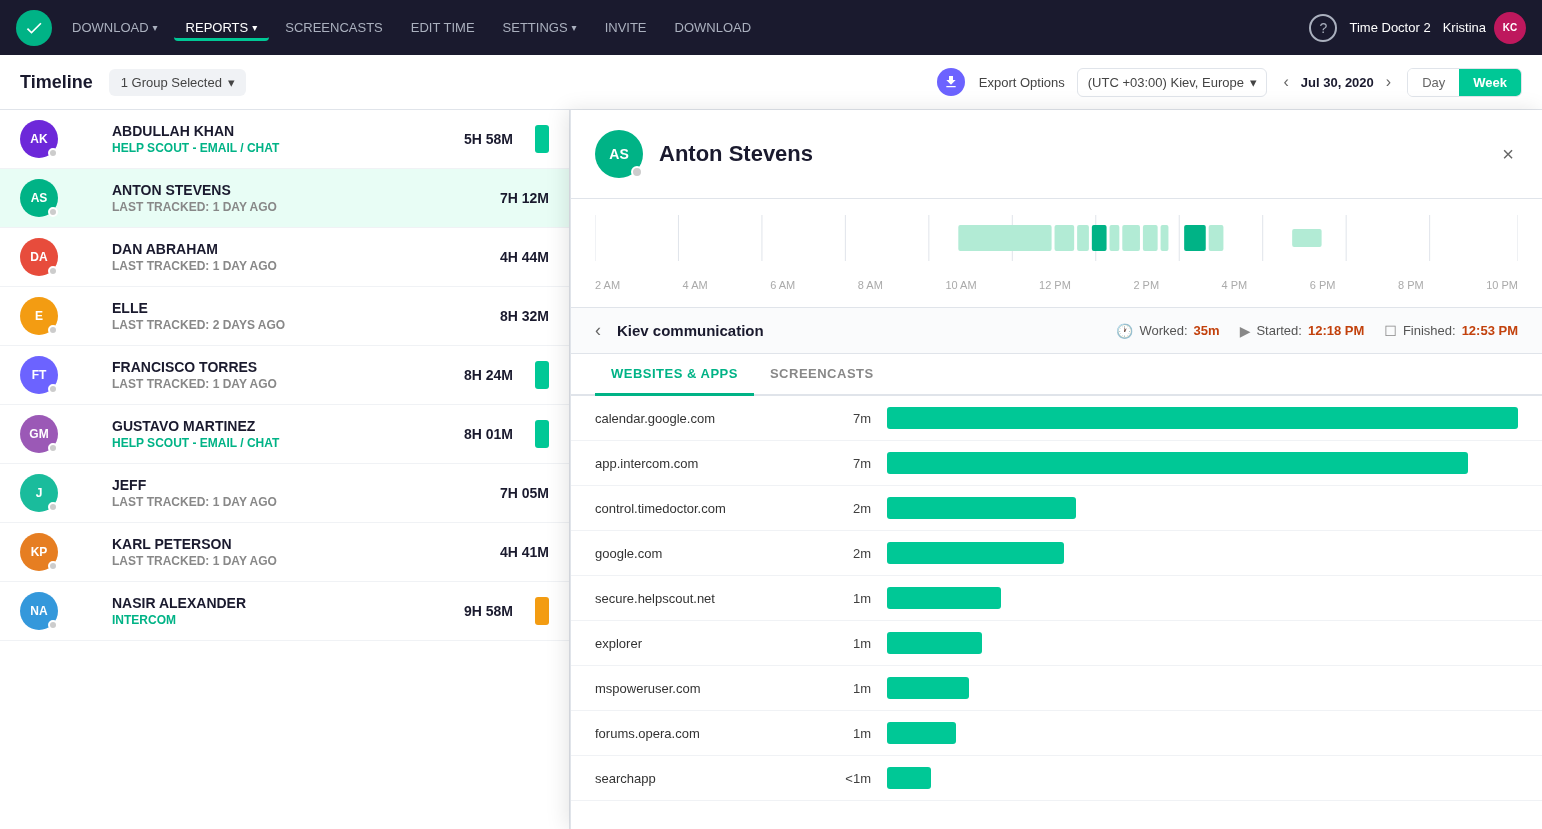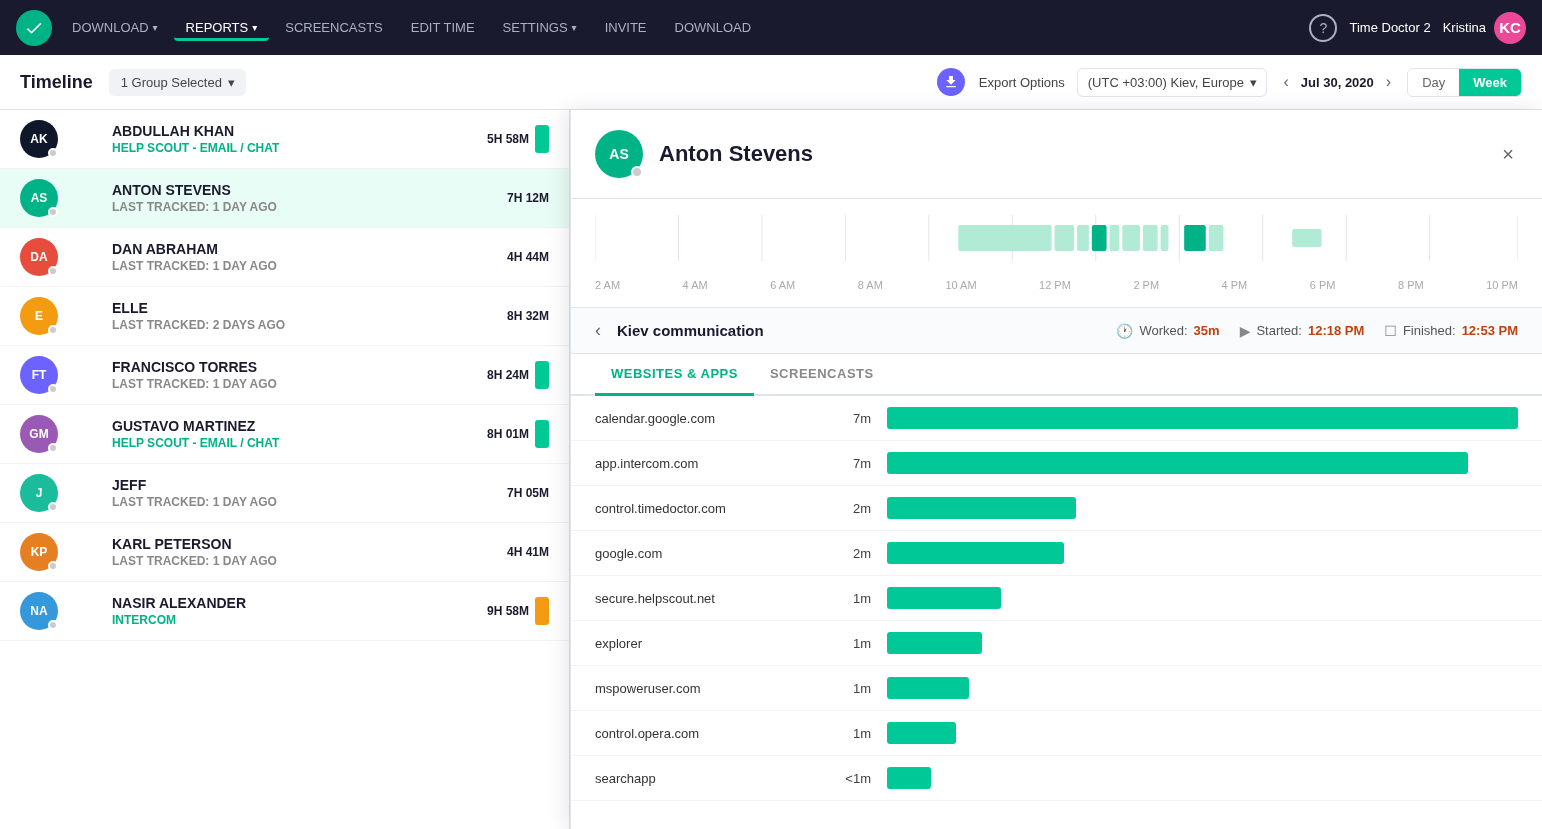--- a/index.html
+++ b/index.html
@@ -14,21 +14,21 @@
     .topnav-items { display: flex; align-items: center; gap: 4px; flex: 1; }
     .topnav-item {
       color: #aab0be; font-size: 13px; font-weight: 500; padding: 6px 12px; cursor: pointer; border-radius: 4px; display: flex; align-items: center; gap: 4px; white-space: nowrap;
     }
     .topnav-item.active { color: #fff; border-bottom: 3px solid #00c896; padding-bottom: 3px; align-items: center; }
     .topnav-item .chevron { font-size: 10px; }
     .topnav-right { display: flex; align-items: center; gap: 12px; margin-left: auto; }
     .topnav-help { width: 28px; height: 28px; border-radius: 50%; border: 2px solid #aab0be; display: flex; align-items: center; justify-content: center; color: #aab0be; font-size: 14px; cursor: pointer; }
     .topnav-brand { color: #fff; font-size: 13px; font-weight: 500; }
     .topnav-user { display: flex; align-items: center; gap: 8px; color: #fff; font-size: 13px; cursor: pointer; }
-    .topnav-avatar { width: 32px; height: 32px; background: #ec4899; border-radius: 50%; display: flex; align-items: center; justify-content: center; color: #fff; font-size: 15px; font-weight: 700; }
+    .topnav-avatar { width: 32px; height: 32px; background: #be185d; border-radius: 50%; display: flex; align-items: center; justify-content: center; color: #fff; font-size: 10px; font-weight: 700; }
 
     
     .subheader {
       display: flex; align-items: center; background: #fff; height: 55px; padding: 0 20px; border-bottom: 1px solid #e0e4ea; gap: 16px;
     }
     .subheader-title { font-size: 18px; font-weight: 600; color: #1a1a2e; }
     .subheader-group { display: flex; align-items: center; gap: 6px; background: #f0f2f5; border-radius: 6px; padding: 6px 12px; cursor: pointer; font-size: 13px; color: #444; font-weight: 500; }
     .subheader-right { display: flex; align-items: center; gap: 12px; margin-left: auto; }
     .export-btn { display: flex; align-items: center; gap: 14px; cursor: pointer; color: #444; font-size: 13px; font-weight: 500; }
     .export-icon { width: 28px; height: 28px; background: #6c63ff; border-radius: 50%; display: flex; align-items: center; justify-content: center; }
@@ -52,21 +52,21 @@
 
     .table-row { display: flex; align-items: center; padding: 10px 20px; border-bottom: 1px solid #f0f2f5; cursor: pointer; }
     .table-row.selected { background: #e8fdf5; }
     .avatar { width: 38px; height: 38px; border-radius: 50%; display: flex; align-items: center; justify-content: center; font-size: 12px; font-weight: 700; color: #fff; flex-shrink: 0; position: relative; }
     .avatar-dot { width: 10px; height: 10px; border-radius: 50%; position: absolute; bottom: 0; right: 0; border: 2px solid #fff; }
     .avatar-dot.offline { background: #ccc; }
     .row-name-wrap { flex: 1; padding-left: 12px; }
     .row-name { font-size: 14px; font-weight: 600; color: #1a1a2e; }
     .row-sub { font-size: 12px; color: #888; margin-top: 2px; }
     .row-sub.green { color: #00b386; }
-    .row-time { width: 100px; text-align: right; font-size: 12px; font-weight: 600; color: #1a1a2e; display: flex; align-items: center; justify-content: flex-end; gap: 6px; }
+    .row-time { width: 100px; text-align: right; font-size: 14px; font-weight: 600; color: #1a1a2e; display: flex; align-items: center; justify-content: flex-end; gap: 22px; }
     .time-bar { width: 14px; height: 28px; background: #00c896; border-radius: 3px; }
     .time-bar.orange { background: #f39c12; }
 
     
     .right-panel {
       position: absolute; left: 570px; top: 0; right: 0; bottom: 0; background: #fff;
       box-shadow: -4px 0 20px rgba(0,0,0,0.1); z-index: 10; overflow-y: auto;
       border-left: 1px solid #e0e4ea;
     }
     .panel-header { padding: 20px 24px; display: flex; align-items: center; gap: 16px; border-bottom: 1px solid #e0e4ea; }
@@ -185,21 +185,21 @@
   </div>
 </div>
 
 <div class="main-layout">
 
   <div class="left-table">
 
     <div id="table-rows">
         <div class="table-row">
     <div class="col-status">
-      <div class="avatar" style="background:#0f172a">
+      <div class="avatar" style="background:#6d28d9">
         AK
         <div class="avatar-dot offline"></div>
       </div>
     </div>
     <div class="col-name row-name-wrap">
       <div class="row-name">Abdullah Khan</div>
       <div class="row-sub green">Help Scout - Email / Chat</div>
     </div>
     <div class="col-time row-time">
       <span>5h 58m</span>
@@ -464,21 +464,21 @@
     </div>
   </div>
         <div class="website-row">
     <div class="website-name">mspoweruser.com</div>
     <div class="website-time">1m</div>
     <div class="website-bar-wrap">
       <div class="website-bar" style="width:13%"></div>
     </div>
   </div>
         <div class="website-row">
-    <div class="website-name">control.opera.com</div>
+    <div class="website-name">forums.opera.com</div>
     <div class="website-time">1m</div>
     <div class="website-bar-wrap">
       <div class="website-bar" style="width:11%"></div>
     </div>
   </div>
         <div class="website-row">
     <div class="website-name">searchapp</div>
     <div class="website-time">&lt;1m</div>
     <div class="website-bar-wrap">
       <div class="website-bar" style="width:7%"></div>

